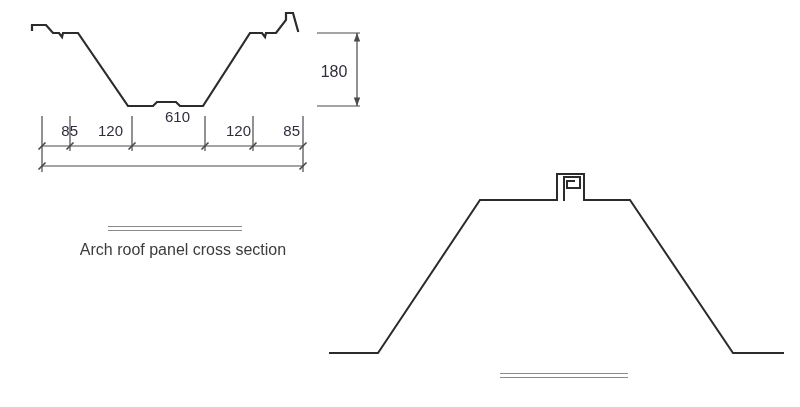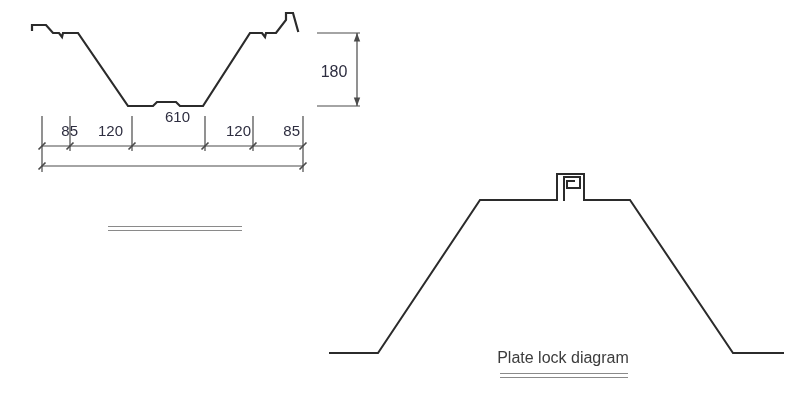--- a/index.html
+++ b/index.html
@@ -83,17 +83,17 @@
 
   <div class="dim-num" style="left:34px;top:123px;">85</div>
   <div class="dim-num" style="left:79px;top:123px;">120</div>
   <div class="dim-num" style="left:146px;top:109px;">610</div>
   <div class="dim-num" style="left:207px;top:123px;">120</div>
   <div class="dim-num" style="left:256px;top:123px;">85</div>
 
   <div class="dim-num-180" style="left:314px;top:63px;">180</div>
 
   <div class="dbl-underline" style="left:108px;top:226px;width:134px;"></div>
+  <div class="caption cap-16" style="left:63px;top:240px;width:240px;">Arch roof panel cross section</div>
 
-  <div class="caption cap-16" style="left:483px;top:348px;width:160px;">Plate lock diagram</div>
   <div class="dbl-underline" style="left:500px;top:373px;width:128px;"></div>
 
 </div>
 
 </body></html>

